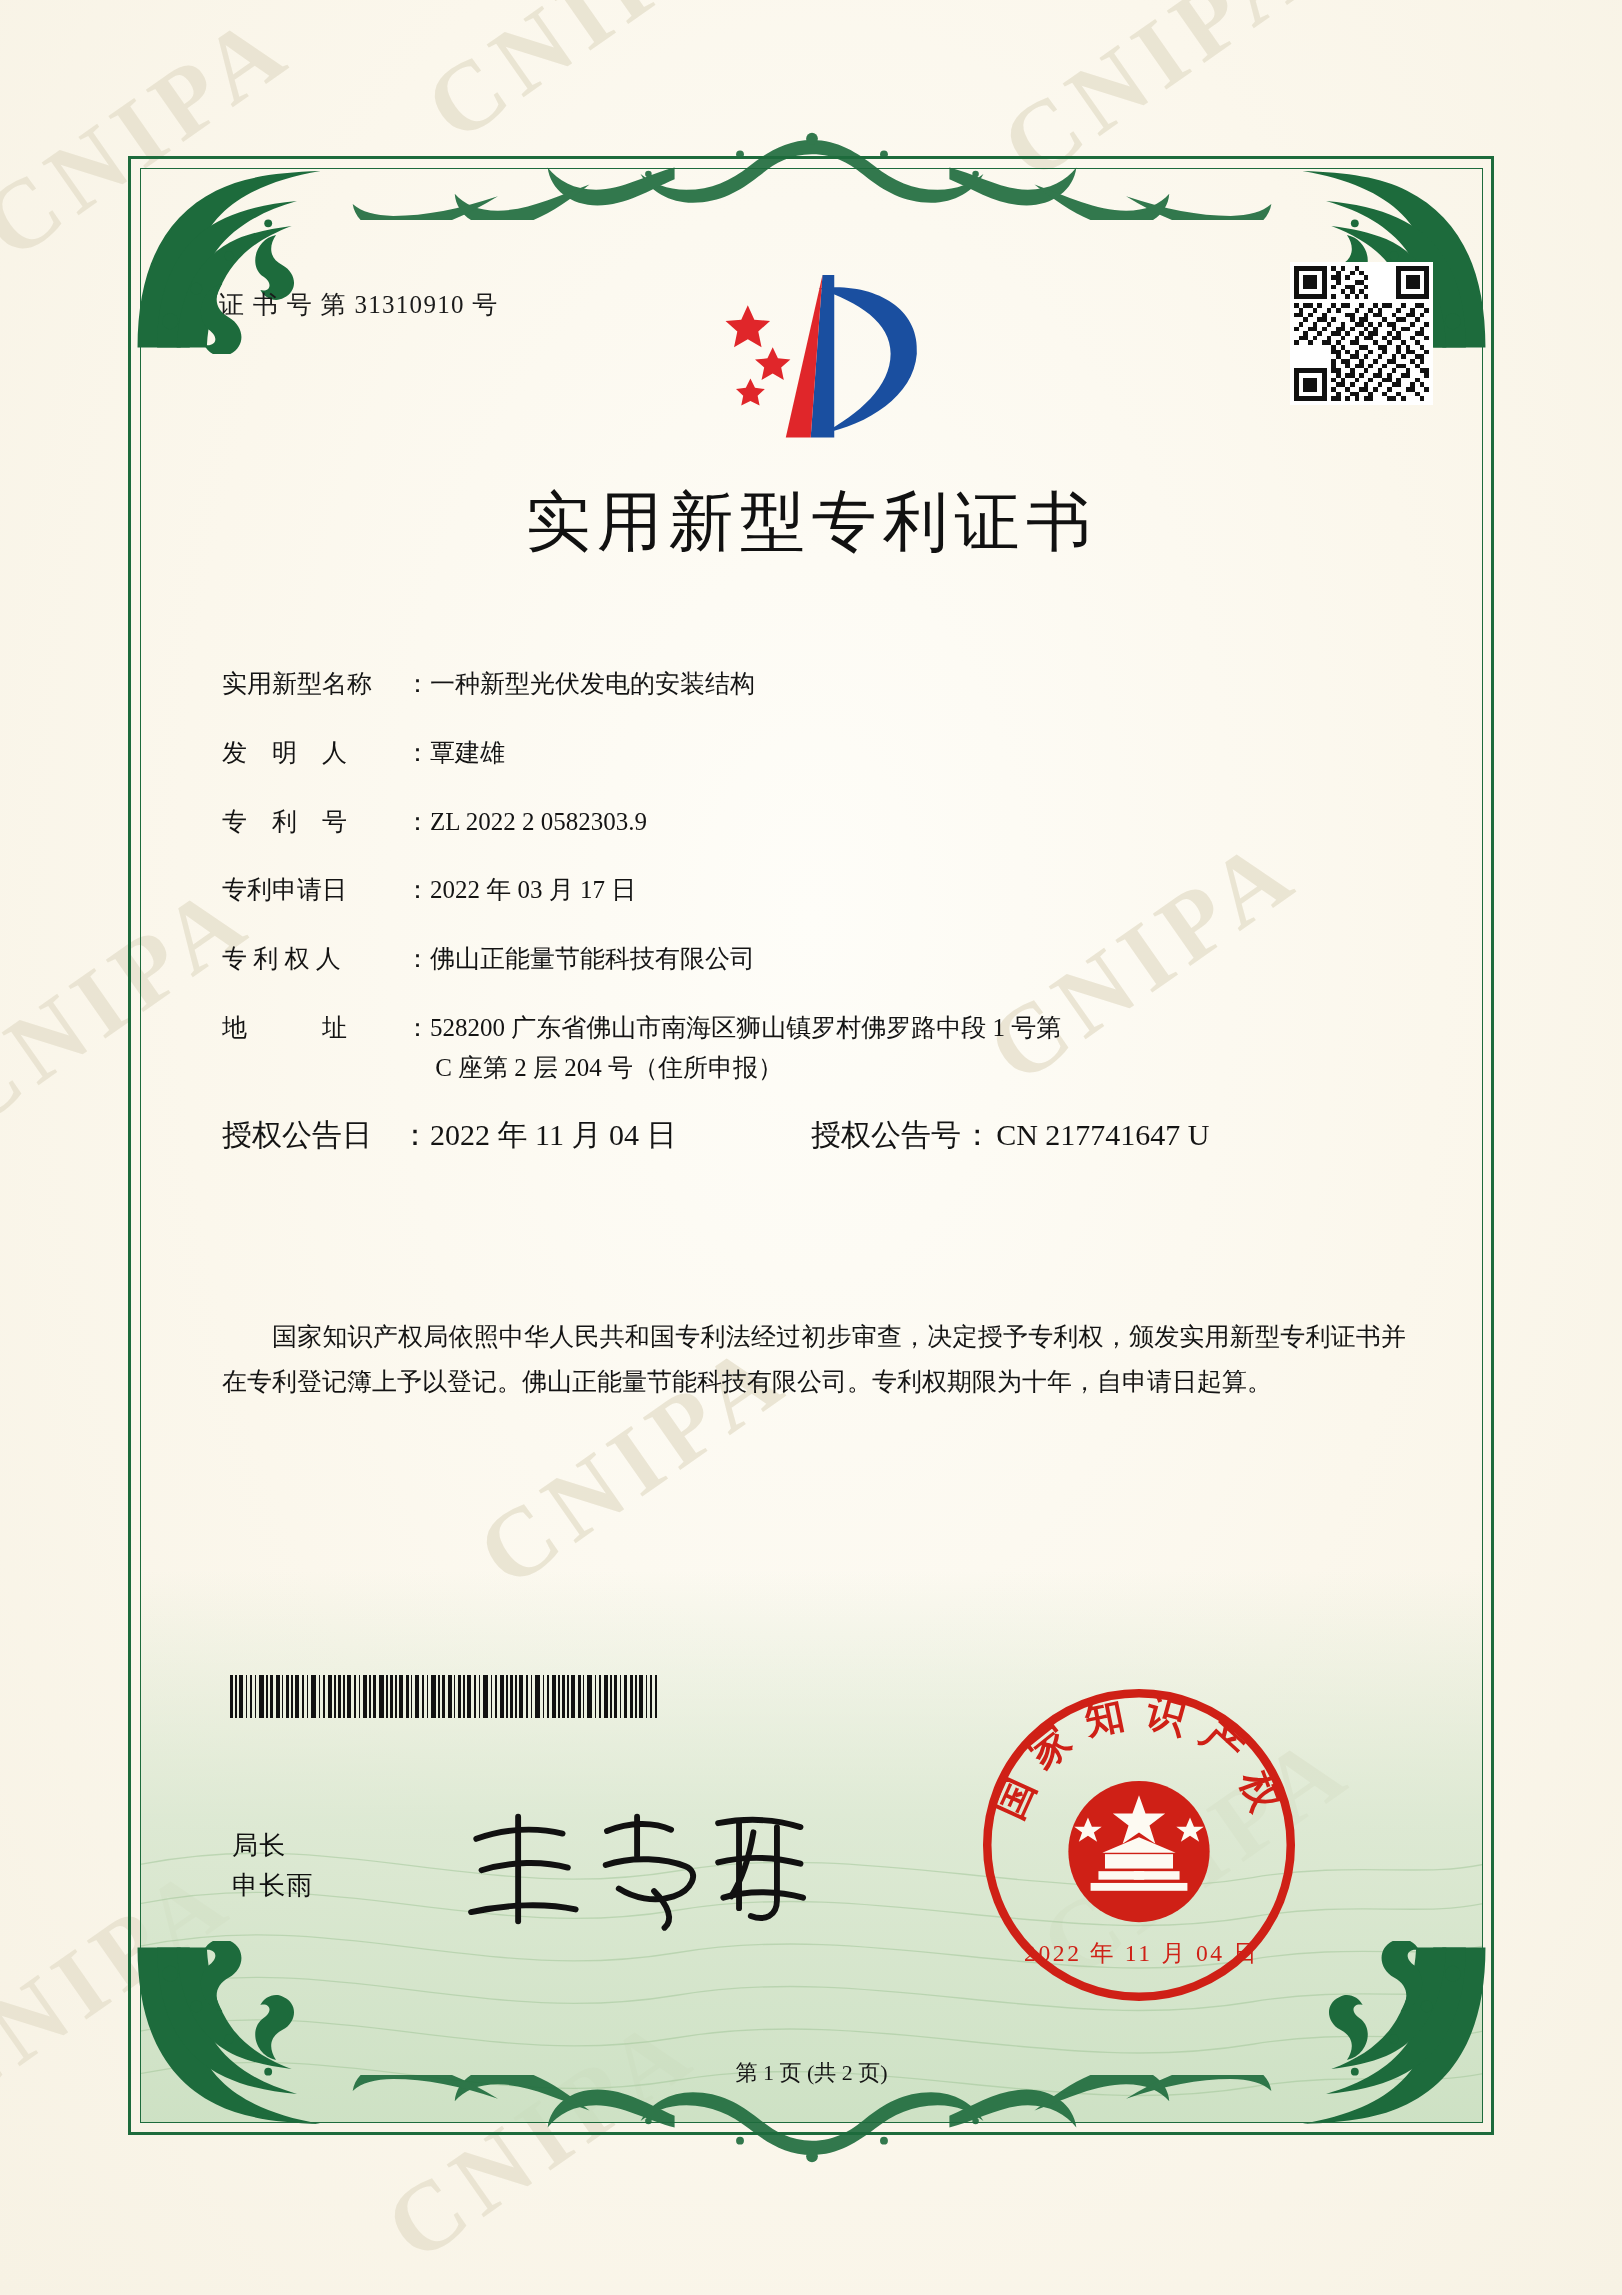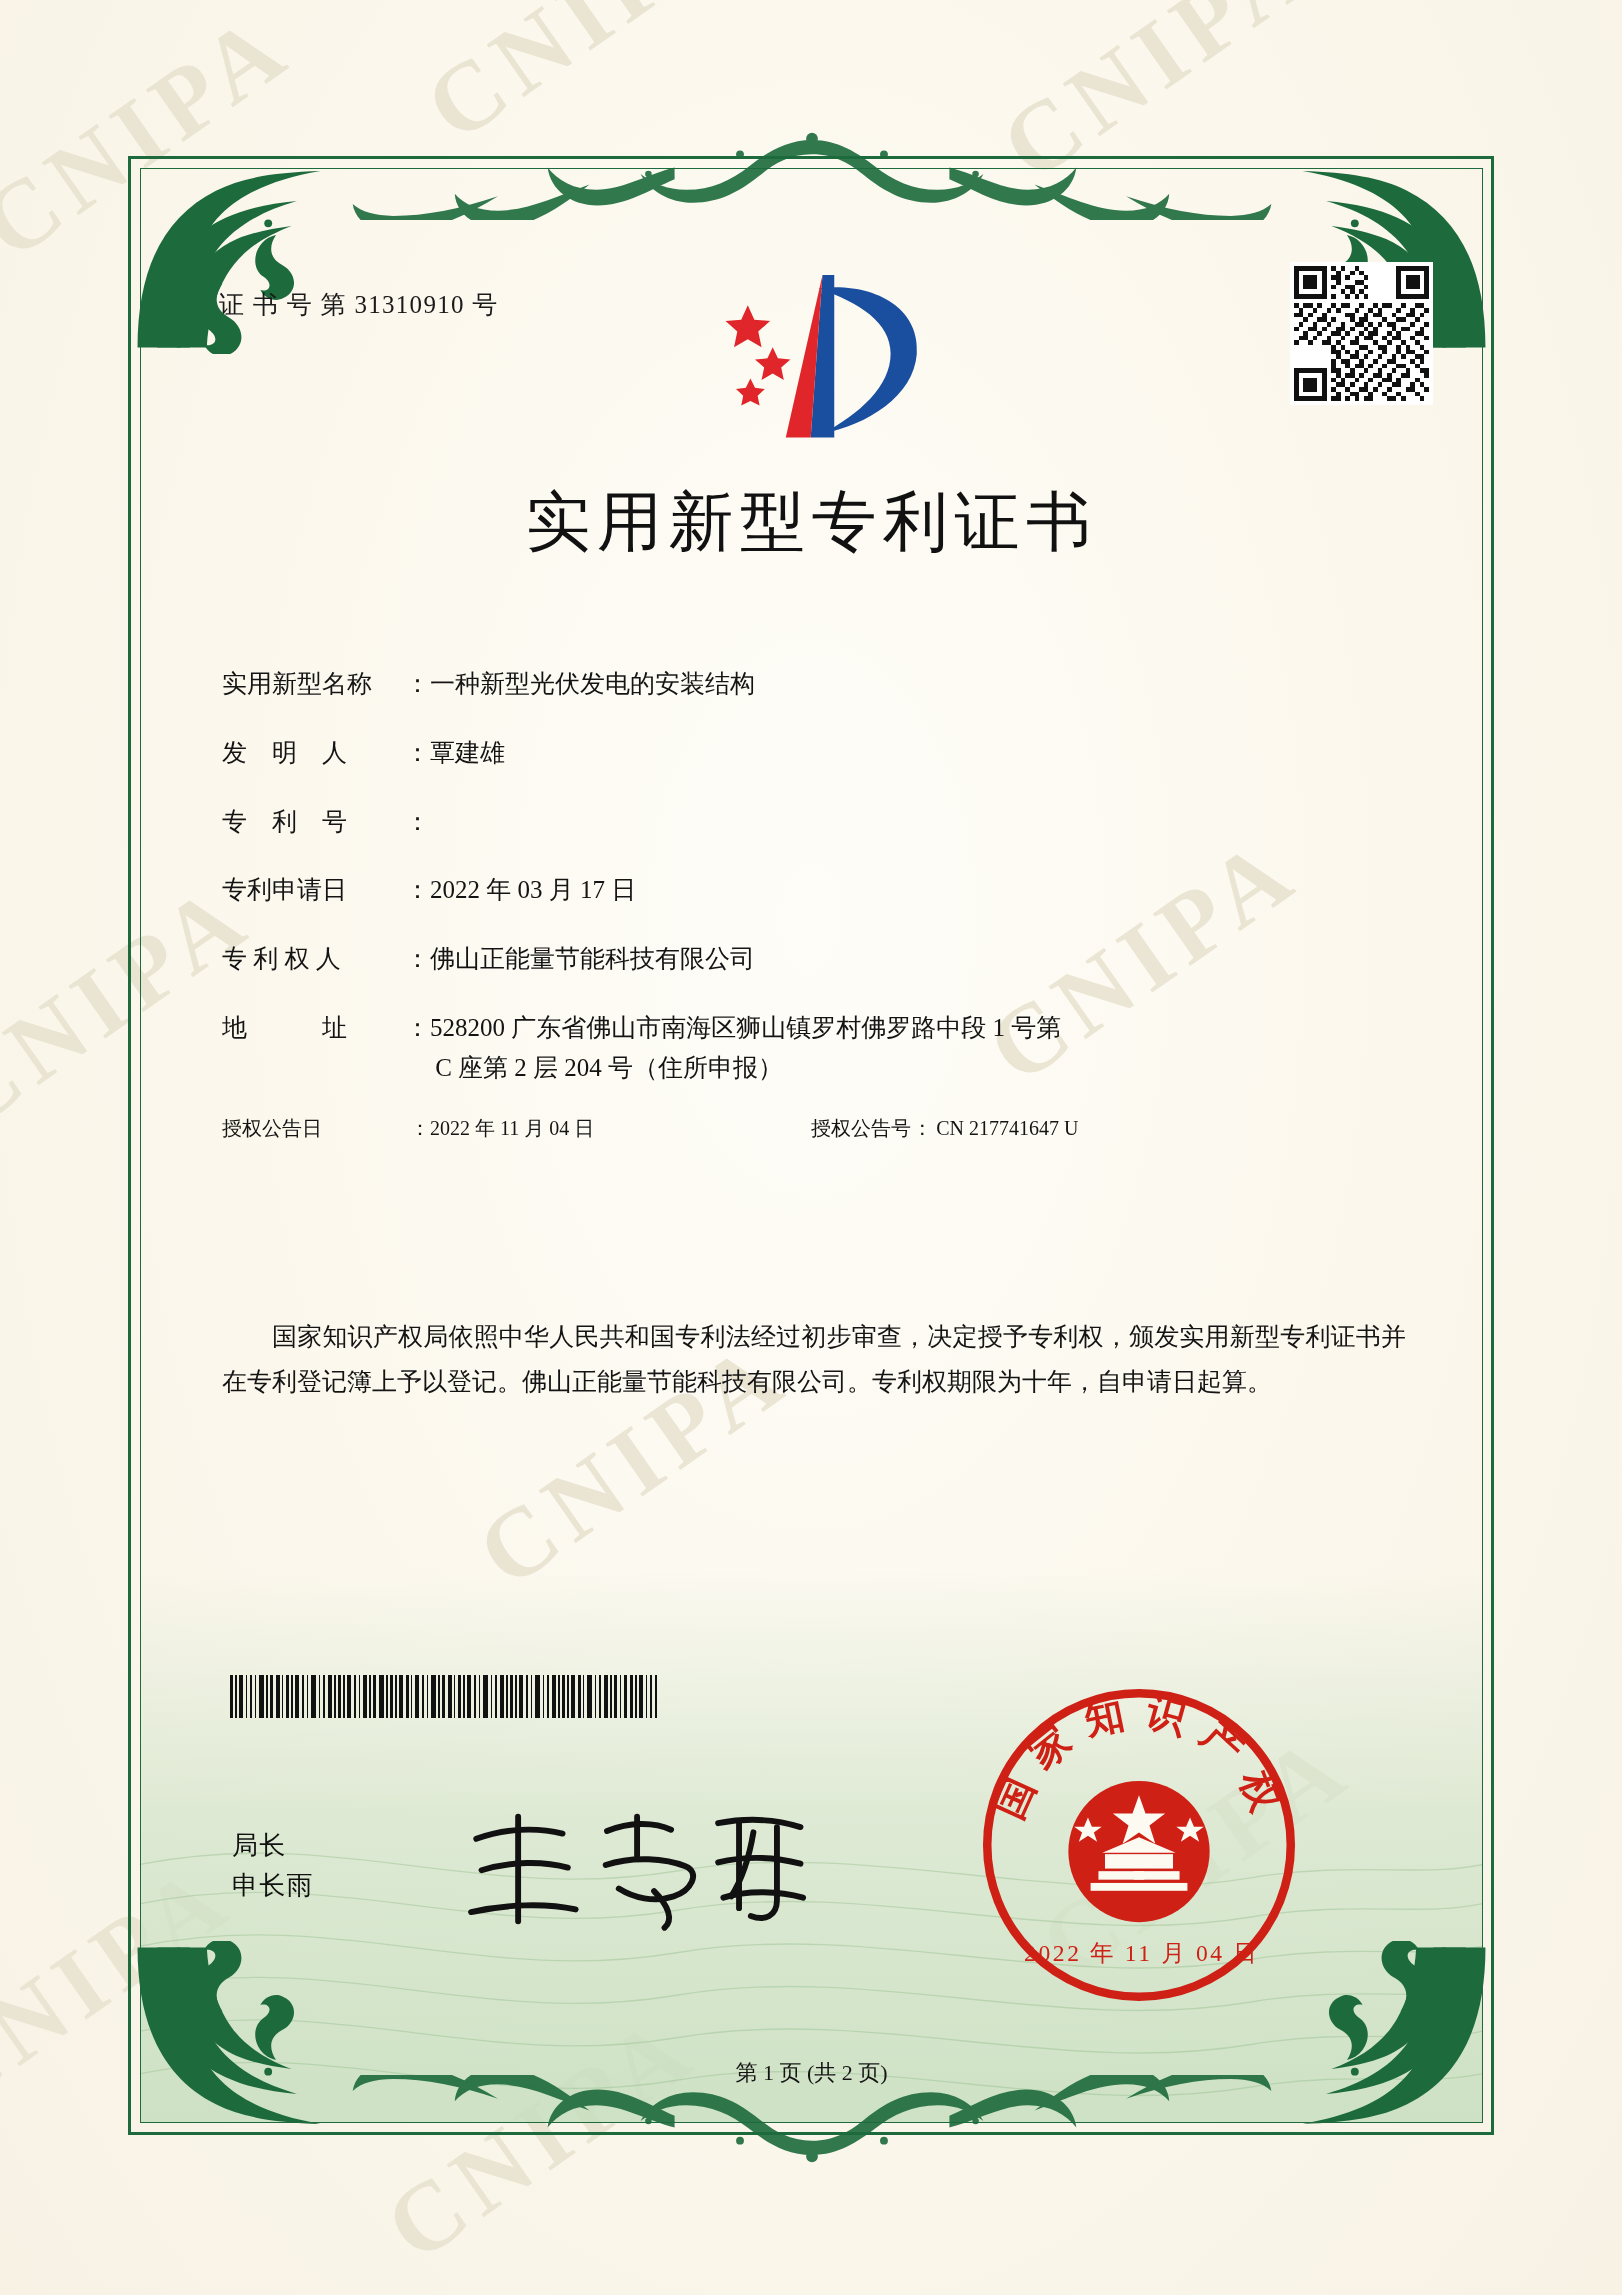--- a/index.html
+++ b/index.html
@@ -168,21 +168,21 @@
   }
   .f-label .lbl-text { letter-spacing: 0; }
   .f-colon { margin-left: 1.3px; }
   .f-value { flex: 1; }
   .f-value .line2 { display: block; margin-top: 6.5px; margin-left: 5.2px; }
 
   .grant-row {
     display: flex;
     align-items: flex-start;
     margin-bottom: 23px;
-    font-size: 20px;
+    font-size: 30px;
   }
   .grant-left { flex: 0 0 589px; display: flex; }
   .grant-left .f-label { flex: 0 0 208px; }
   .grant-right { display: flex; }
   .grant-right .g-lbl { white-space: nowrap; }
 
   .paragraphs {
     position: absolute;
     left: 222px;
     top: 1315px;
@@ -625,20 +625,21 @@
           <span class="f-colon">：</span>
         </span>
       <span class="f-value">覃建雄</span>
     </div>
 
     <div class="field-row">
       <span class="f-label">
           <span class="lbl-text">专　利　号</span>
           <span class="f-colon">：</span>
         </span>
+      <span class="f-value mono-ish">ZL 2022 2 0582303.9</span>
     </div>
 
     <div class="field-row">
       <span class="f-label">
           <span class="lbl-text">专利申请日</span>
           <span class="f-colon">：</span>
         </span>
       <span class="f-value">2022 年 03 月 17 日</span>
     </div>
 

